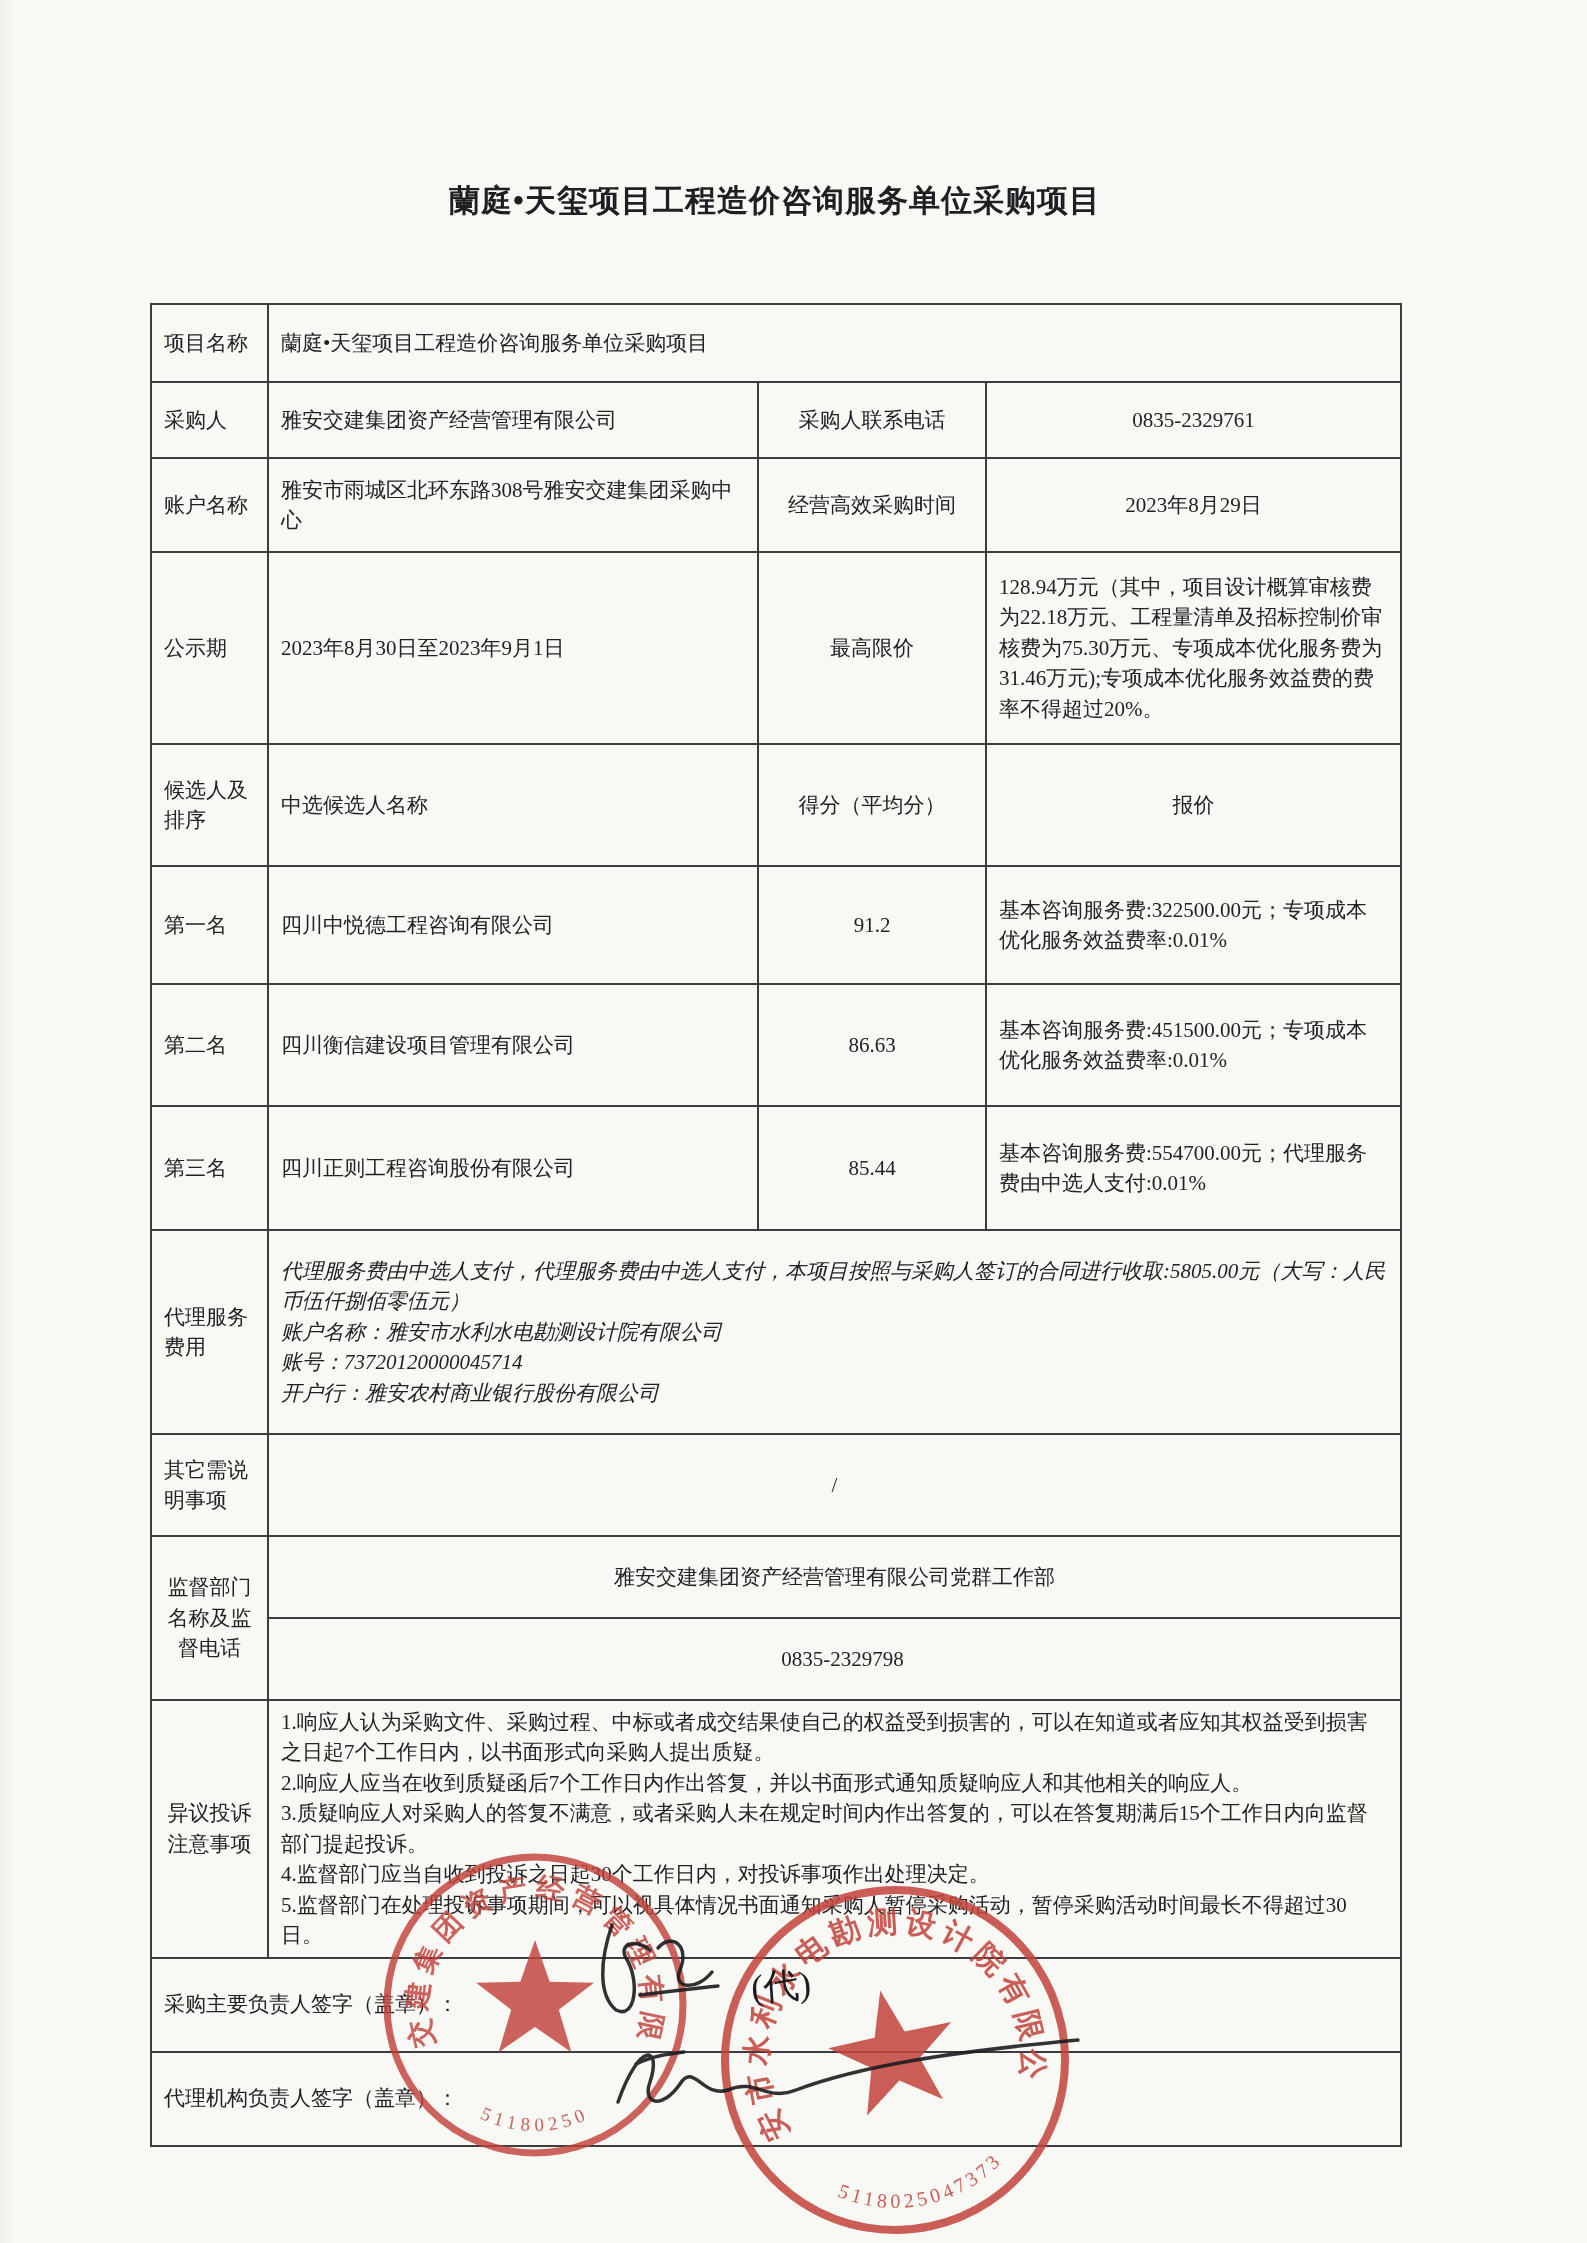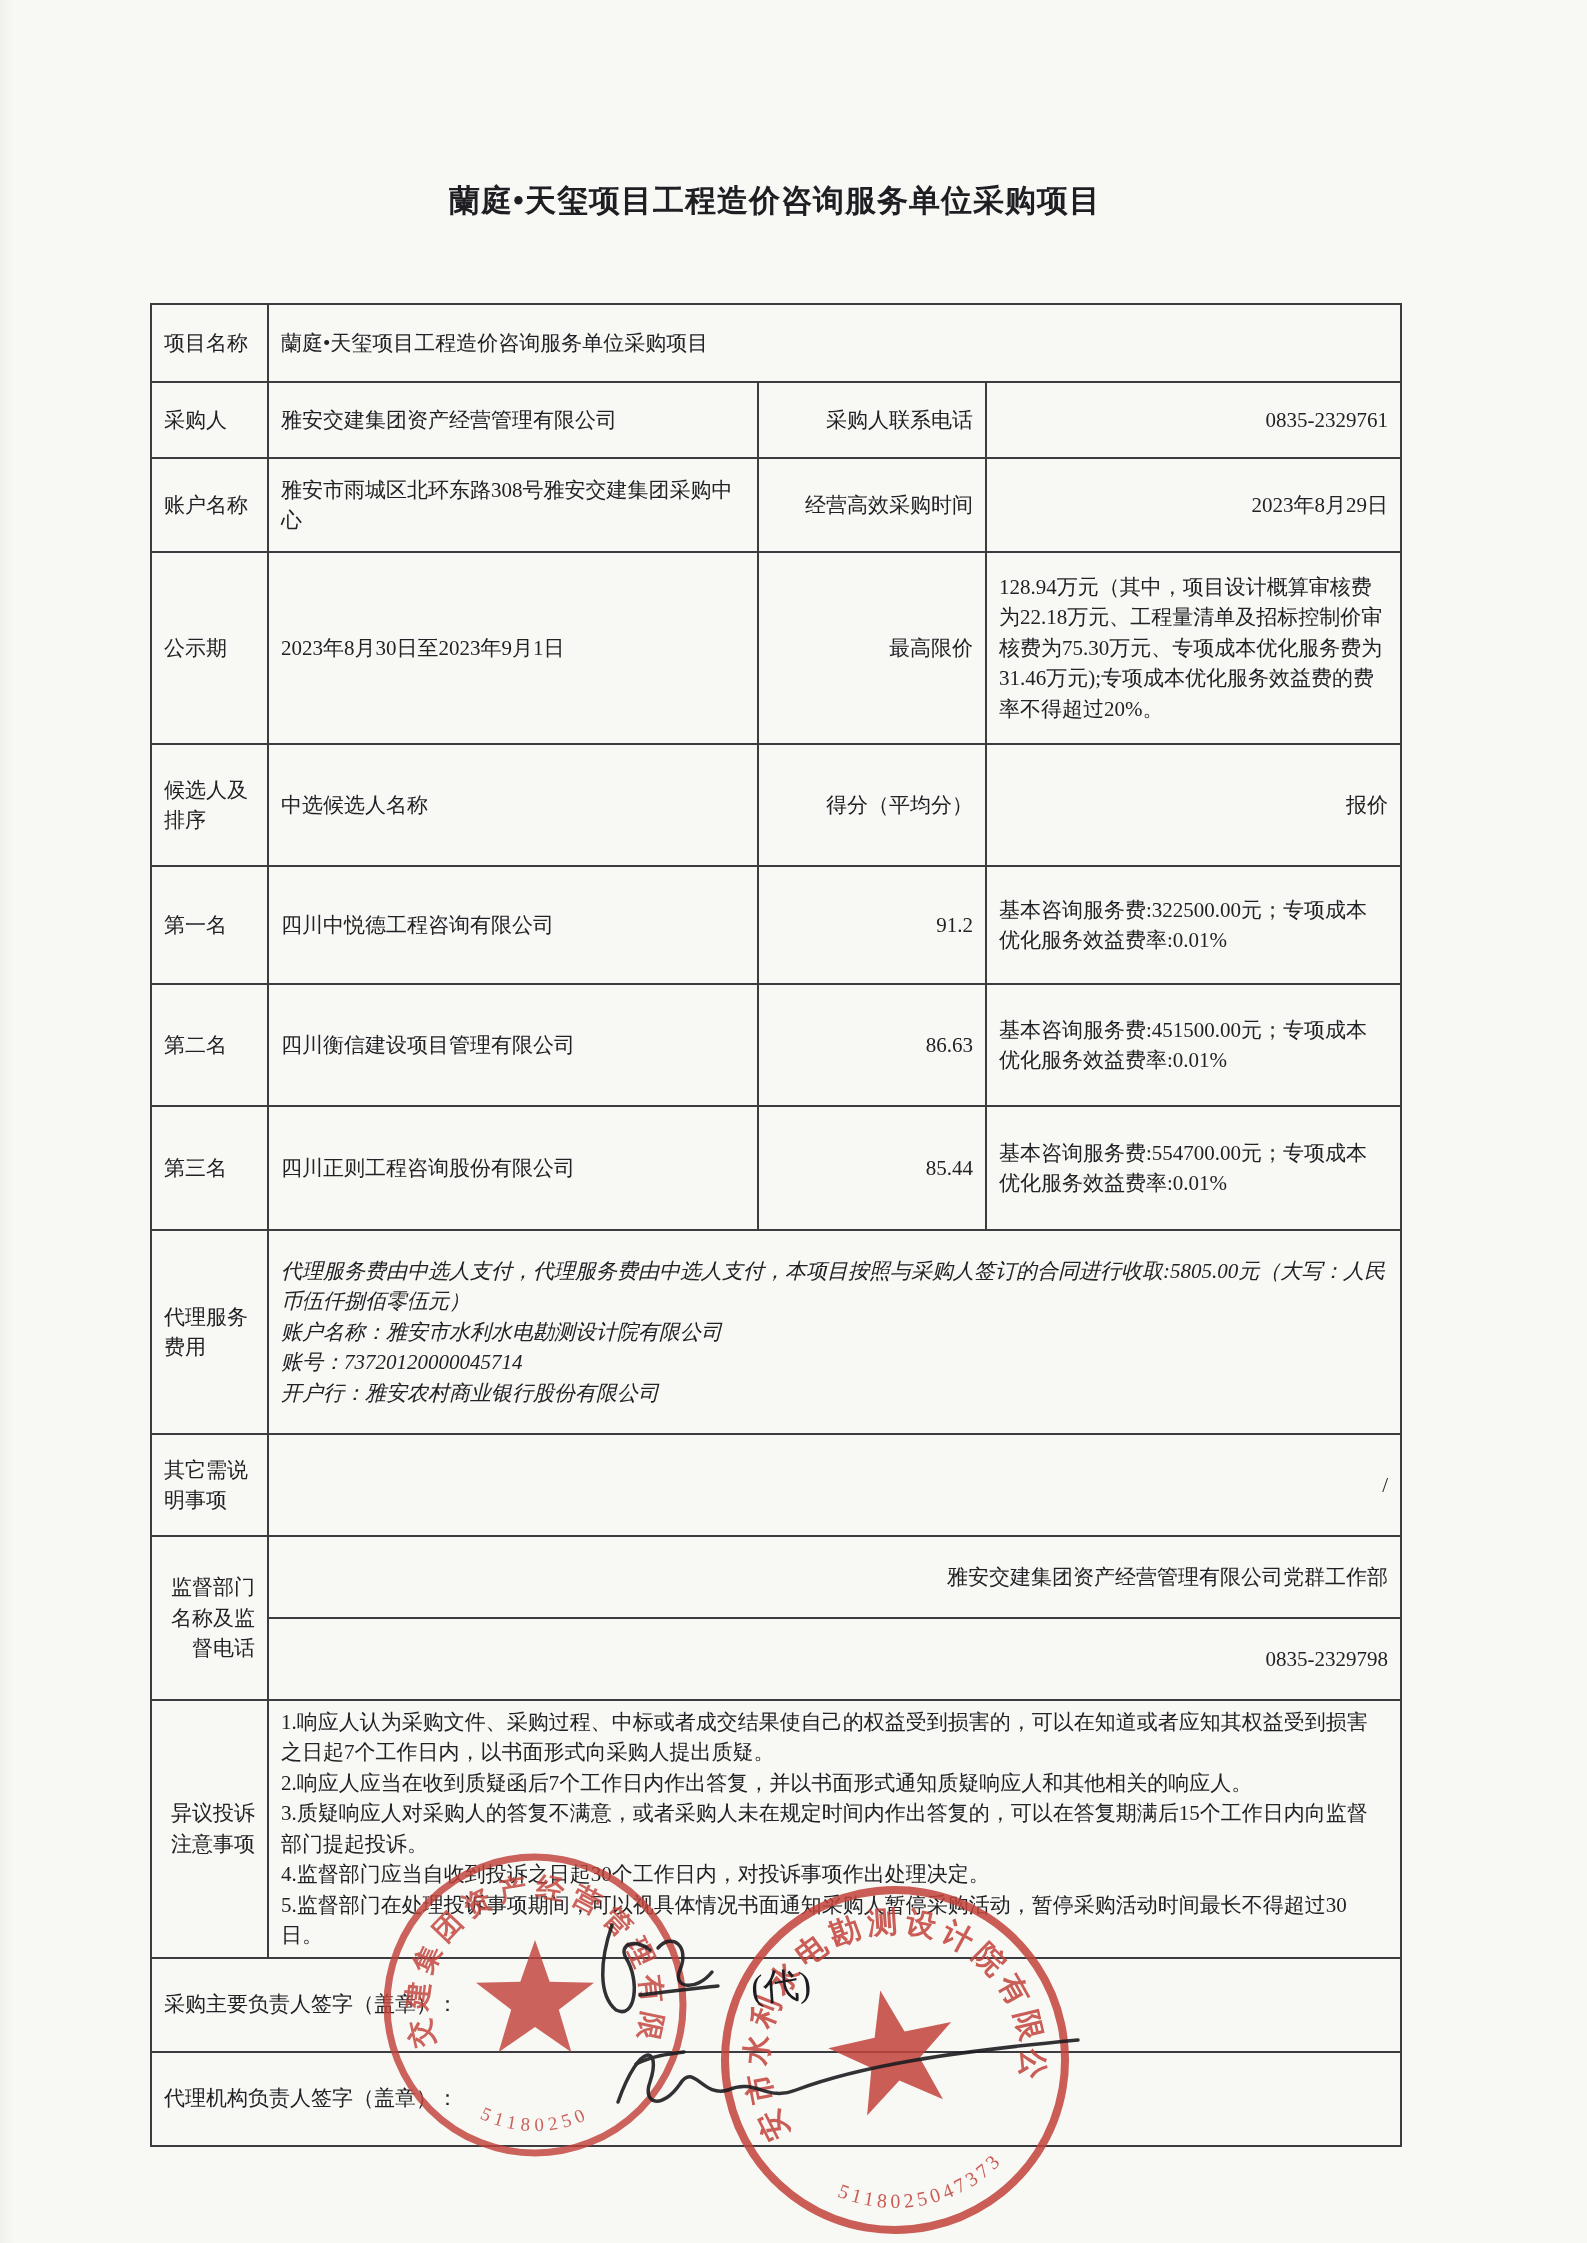--- a/index.html
+++ b/index.html
@@ -21,21 +21,21 @@
     border-collapse:collapse;table-layout:fixed;
     font-size:21px;line-height:1.45;color:#222226;
   }
   table.main td{
     border:2px solid #3c3c40;
     padding:6px 12px;
     vertical-align:middle;
     overflow:hidden;
   }
   td.lbl{padding:6px 8px;}
-  .c{text-align:right;}
+  .c{text-align:center;}
   .l{text-align:left;}
   
   tr.r1 td{height:64px;}  tr.r2 td{height:62px;}  tr.r3 td{height:80px;}
   tr.r4 td{height:178px;} tr.r5 td{height:108px;} tr.r6 td{height:104px;}
   tr.r7 td{height:108px;} tr.r8 td{height:110px;} tr.r9 td{height:190px;}
   tr.r10 td{height:88px;} tr.r11 td{height:68px;font-family:Liberation Serif, serif;} tr.r12 td{height:68px;padding-left:28px;}
   tr.r13 td{height:232px;}tr.r14 td{height:80px;} tr.r15 td{height:80px;margin-top:16px;}
   .fee-line{margin:0;font-style:italic;}
   .obj-item{margin:0;}
   .overlay{position:absolute;left:0;top:0;z-index:6;pointer-events:none;}
@@ -103,21 +103,21 @@
       <td class="lbl l">第二名</td>
       <td class="l">四川衡信建设项目管理有限公司</td>
       <td class="c">86.63</td>
       <td class="l">基本咨询服务费:451500.00元；专项成本优化服务效益费率:0.01%</td>
     </tr>
 
     <tr class="r8">
       <td class="lbl l">第三名</td>
       <td class="l">四川正则工程咨询股份有限公司</td>
       <td class="c">85.44</td>
-      <td class="l">基本咨询服务费:554700.00元；专项成本优化服务效益费率:0.01%</td>
+      <td class="l">基本咨询服务费:554700.00元；代理服务费由中选人支付:0.01%</td>
     </tr>
 
     <tr class="r9">
       <td class="lbl l">代理服务费用</td>
       <td class="l" colspan="3">
         <p class="fee-line">代理服务费由中选人支付，代理服务费由中选人支付，本项目按照与采购人签订的合同进行收取:5805.00元（大写：人民币伍仟捌佰零伍元）</p>
         <p class="fee-line">账户名称：雅安市水利水电勘测设计院有限公司</p>
         <p class="fee-line">账号：73720120000045714</p>
         <p class="fee-line">开户行：雅安农村商业银行股份有限公司</p>
       </td>

